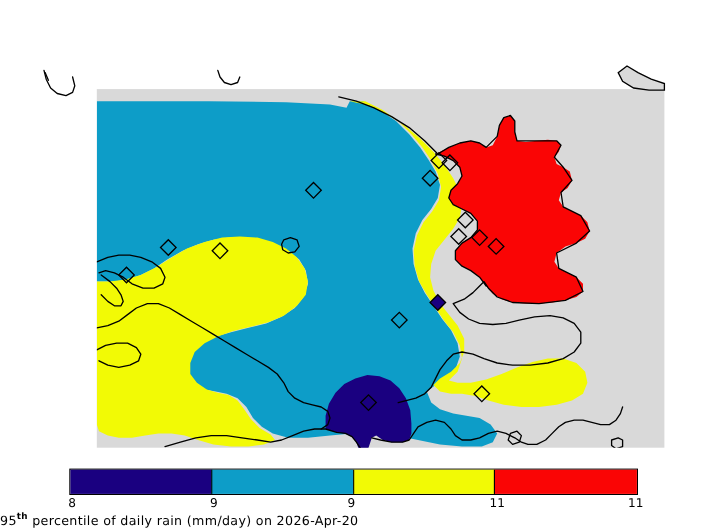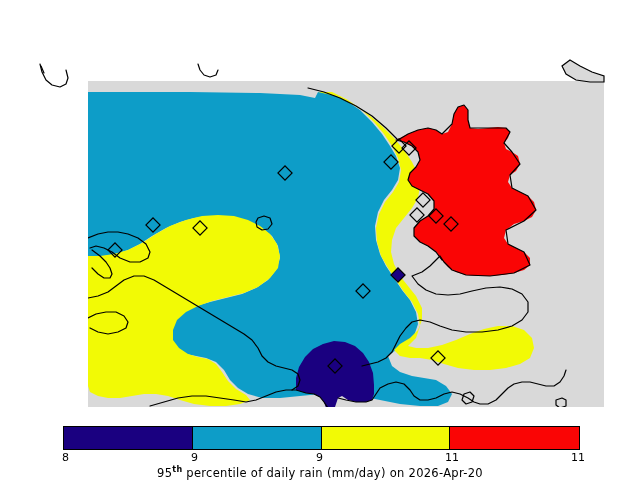--- a/index.html
+++ b/index.html
@@ -68,21 +68,20 @@
     font-family: "DejaVu Sans", sans-serif;
     font-size: 11px;
     color: #000000;
     white-space: nowrap;
   }
   #cb-caption {
     position: absolute;
     left: 0;
     top: 47px;
     width: 640px;
-    text-align: center;
     font-family: "DejaVu Sans", sans-serif;
     font-size: 11.5px;
     letter-spacing: 0.3px;
     color: #000000;
     white-space: nowrap;
   }
   #cb-caption sup {
     font-size: 8px;
     vertical-align: super;
     font-weight: bold;

